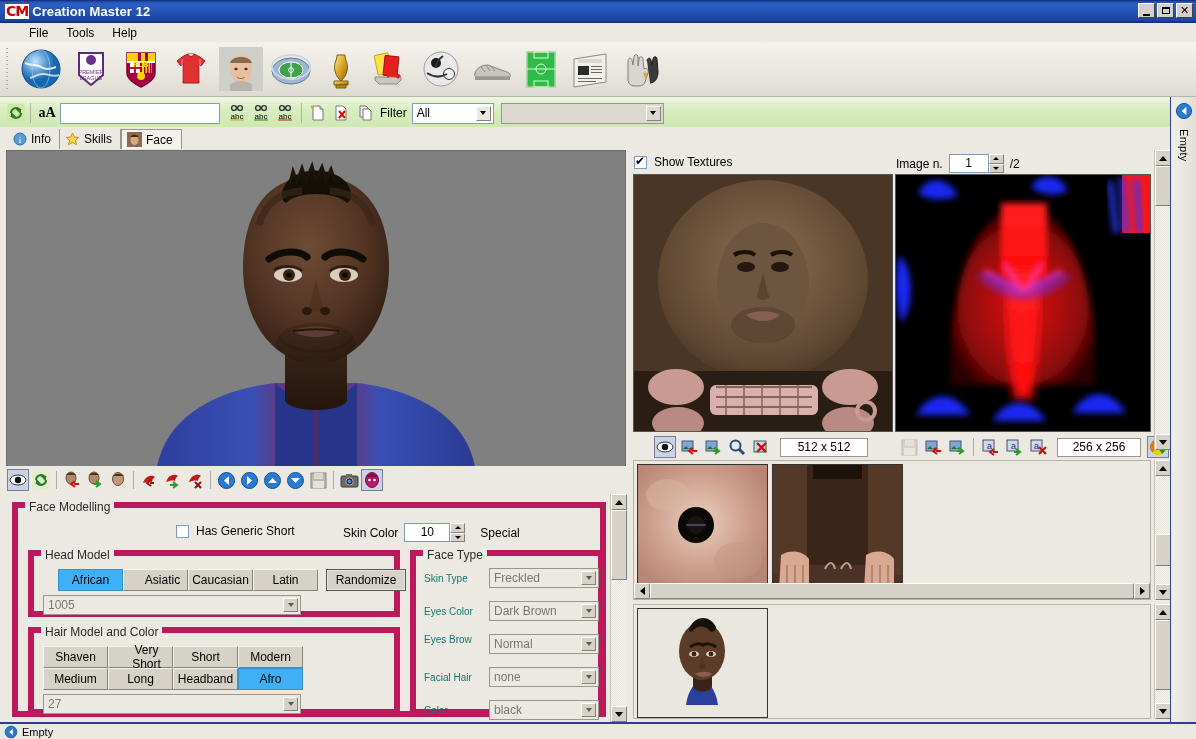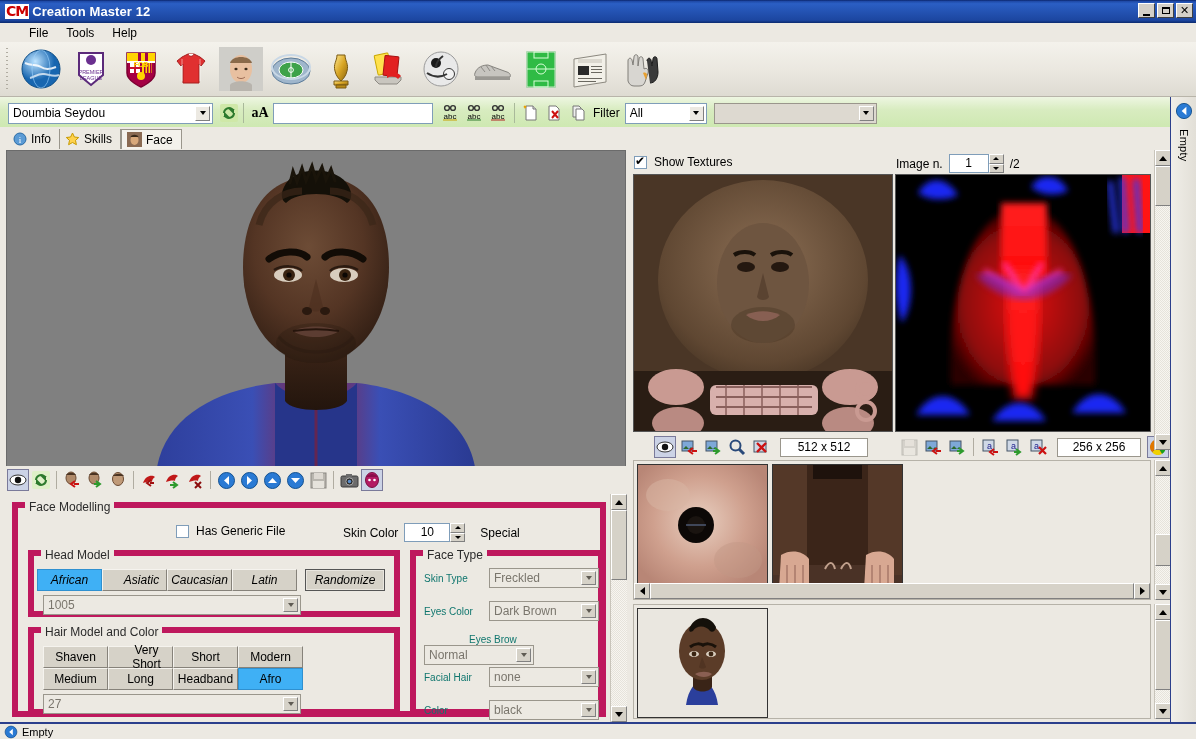--- a/index.html
+++ b/index.html
@@ -343,24 +343,20 @@
     <div class="tbicon">
       <svg width="44" height="44" viewBox="0 0 44 44">
         <path d="M9 14c0-3 3-4 4-1l1 5 1-8c0-3 4-3 4 0v9l1-7c0-3 4-3 4 0l1 10c3-2 5 1 4 4l-3 9c-1 3-3 4-6 4h-5c-3 0-5-2-6-5z" fill="#d8d6d1" stroke="#807e79"></path>
         <path d="M24 26c2-1 4 0 4 2l-1 5" fill="#e8a030"></path>
         <path d="M28 14c0-3 3-4 4-1l1 6 1-7c0-3 4-3 4 0l1 13c0 6-3 11-8 11" fill="#3a3a3a" stroke="#1c1c1c"></path>
       </svg>
     </div>
   </div>
 
   <div class="selbar">
-    <div class="combo" style="width:205px; margin-left:8px;">
-      <span>Doumbia Seydou</span>
-      <span class="arrow"></span>
-    </div>
 
     <div class="tiny-btn" style="margin-left:5px;">
       <svg width="18" height="18" viewBox="0 0 18 18">
         <rect width="18" height="18" fill="#cfe8a8" rx="2"></rect>
         <path d="M4 9a5 5 0 0 1 8-4l-2 0 3 3V5" fill="none" stroke="#2d7a2d" stroke-width="2"></path>
         <path d="M14 9a5 5 0 0 1-8 4l2 0-3-3v3" fill="none" stroke="#2d7a2d" stroke-width="2"></path>
       </svg>
     </div>
     <div class="vsep"></div>
     <div class="tiny-btn" style="width:26px;">
@@ -620,38 +616,38 @@
     </div>
   </div>
 
   <div class="bottompane">
 
     <div class="gbox" style="left:8px; top:8px; width:594px; height:215px;">
       <span class="gtitle">Face Modelling</span>
 
       <div style="position:absolute;left:158px;top:16px;display:flex;align-items:center;gap:7px;">
         <span class="chk"></span>
-        <span style="font-size:12px;">Has Generic File</span>
+        <span style="font-size:12px;">Has Generic Short</span>
       </div>
 
       <div style="position:absolute;left:325px;top:15px;display:flex;align-items:center;gap:6px;">
         <span style="font-size:12px;">Skin Color</span>
         <span class="spin">
           <span class="sv">10</span>
           <span class="sbtns">
             <span class="sbtn up"></span>
             <span class="sbtn down"></span>
           </span>
         </span>
         <span style="font-size:12px;margin-left:9px;">Special</span>
       </div>
 
       <div class="gbox" style="left:10px; top:42px; width:372px; height:67px;">
         <span class="gtitle">Head Model</span>
-        <div style="position:absolute;left:3px;top:13px;display:flex;font-style:italic;">
+        <div style="position:absolute;left:24px;top:13px;display:flex;">
           <div class="btn3d sel" style="width:65px;height:22px;">African</div>
           <div class="btn3d" style="width:65px;height:22px;padding-left:14px;">Asiatic</div>
           <div class="btn3d" style="width:65px;height:22px;text-align:right;">Caucasian</div>
           <div class="btn3d" style="width:65px;height:22px;">Latin</div>
           <div class="btn3d strong" style="width:80px;height:22px;margin-left:8px;">Randomize</div>
         </div>
         <div class="ddl" style="position:absolute;left:9px;top:39px;width:258px;">
           <span>1005</span>
           <span class="dd-arrow"></span>
         </div>
@@ -687,21 +683,21 @@
             <span class="dd-arrow"></span>
           </span>
         </div>
         <div style="position:absolute;left:8px;top:45px;display:flex;align-items:center;">
           <span class="fieldlabel" style="width:65px;">Eyes Color</span>
           <span class="ddl" style="width:110px;">
             <span>Dark Brown</span>
             <span class="dd-arrow"></span>
           </span>
         </div>
-        <div style="position:absolute;left:8px;top:78px;display:flex;align-items:flex-end;flex-direction:column;">
+        <div style="position:absolute;left:8px;top:78px;display:flex;align-items:flex-start;">
           <span class="fieldlabel" style="width:65px;">Eyes Brow</span>
           <span class="ddl" style="width:110px;">
             <span>Normal</span>
             <span class="dd-arrow"></span>
           </span>
         </div>
         <div style="position:absolute;left:8px;top:111px;display:flex;align-items:center;">
           <span class="fieldlabel" style="width:65px;">Facial Hair</span>
           <span class="ddl" style="width:110px;">
             <span>none</span>

